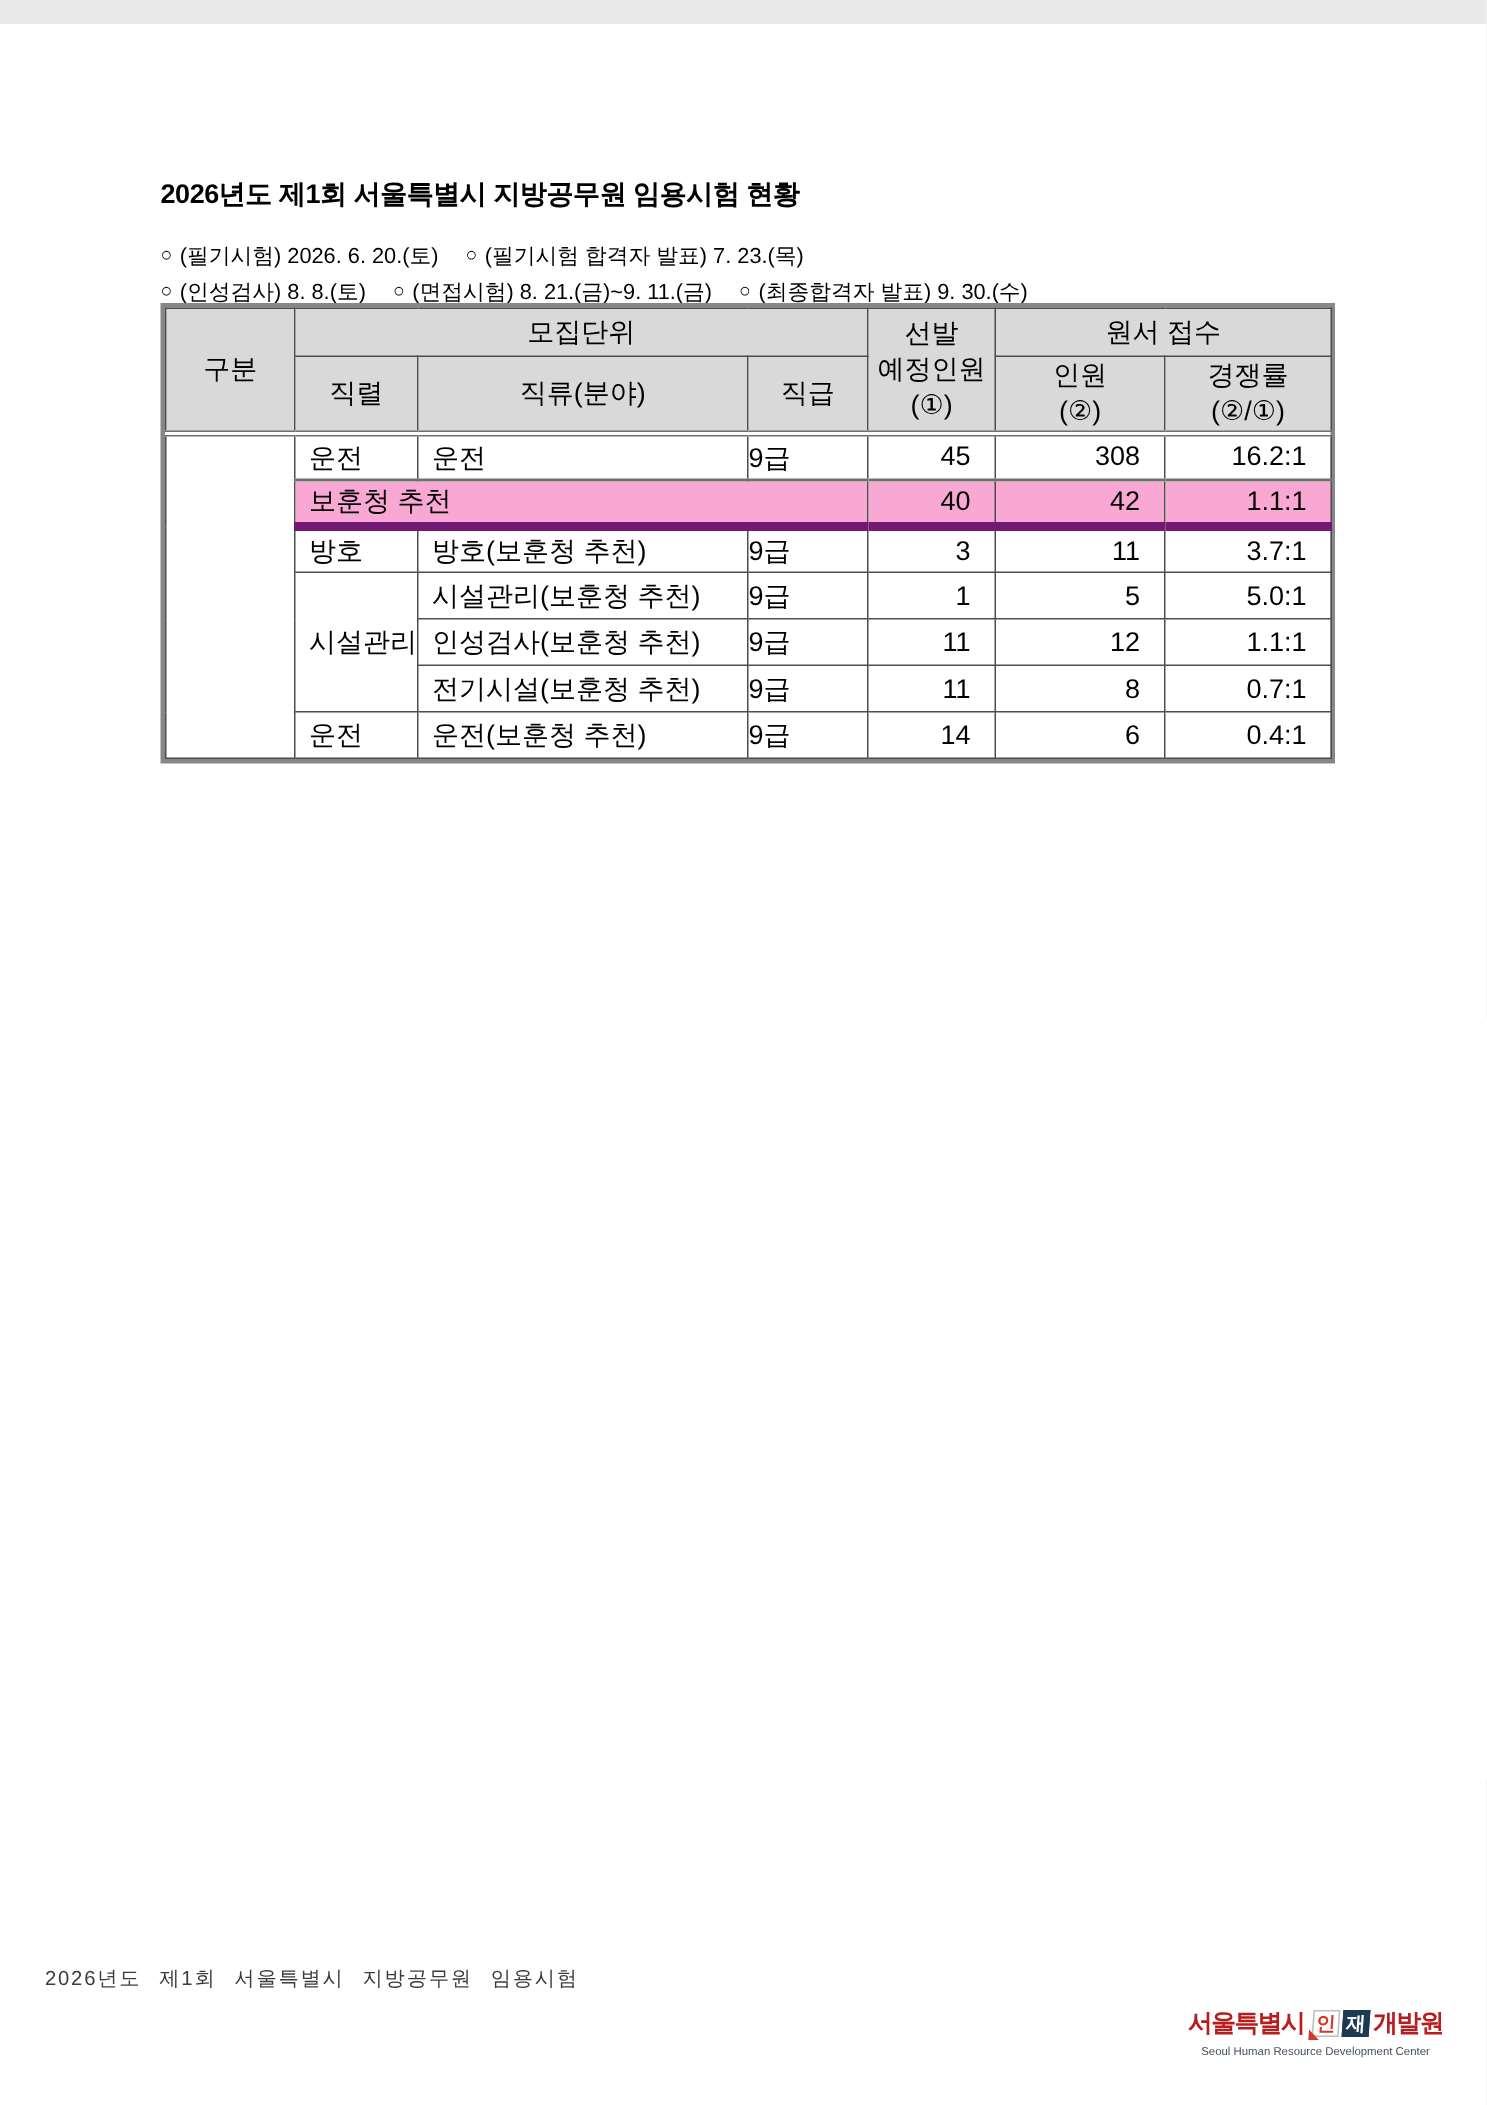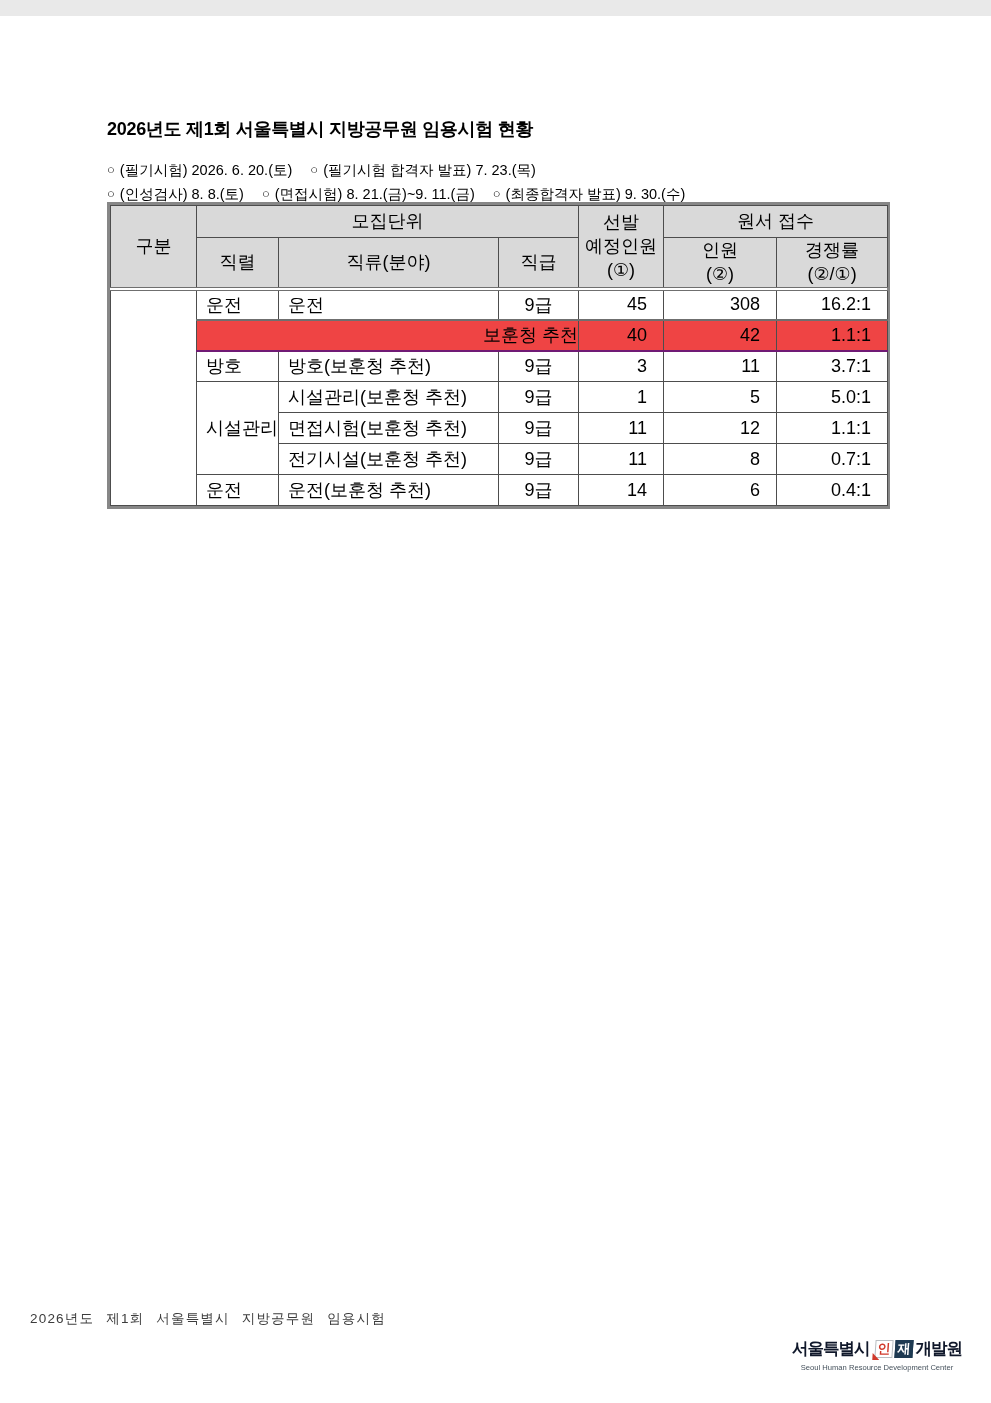--- a/index.html
+++ b/index.html
@@ -60,23 +60,23 @@
     font-weight: 400;
     overflow: hidden;
     white-space: nowrap;
   }
   th { background: #d9d9d9; text-align: center; vertical-align: middle; line-height: 1.35; }
   tr.h1 { height: 32px; }
   tr.h2 { height: 46px; }
   tr.datarow { height: 31px; }
   .hdrB { border-bottom: 4px double #6f6f6f; }
   td.txt { text-align: left; padding-left: 9px; vertical-align: middle; }
-  td.ctr { text-align: center; vertical-align: middle; }
+  td.ctr { vertical-align: middle; }
   td.num { text-align: right; padding-right: 16px; vertical-align: middle; }
-  tr.subrow td { background: #ef4444; border-top: 2px solid #6f6f6f; border-bottom: 2px solid #701a75; text-align: right; }
+  tr.subrow td { background: #f9a8d4; border-top: 2px solid #6f6f6f; border-bottom: 6px solid #701a75; }
   td.gubun-body { background: #ffffff; }
 
   
   .footer-doc-title {
     position: absolute;
     left: 30px;
     top: 1294px;
     font-size: 13.5px;
     color: #3c3c3c;
     letter-spacing: 1.2px;
@@ -91,21 +91,21 @@
   }
   .logo-top {
     display: flex;
     align-items: center;
     justify-content: center;
     gap: 2px;
   }
   .logo-kr {
     font-size: 16.5px;
     font-weight: 800;
-    color: #0f172a;
+    color: #b91c1c;
     letter-spacing: -1px;
   }
   .logo-prefix { margin-right: 3px; }
   .logo-suffix { margin-left: 1px; }
   .logo-box {
     width: 18px; height: 18px;
     display: inline-flex;
     align-items: center;
     justify-content: center;
     font-size: 13px;
@@ -234,21 +234,21 @@
       </tr>
       <tr class="datarow">
         <td rowspan="3" class="txt">시설관리</td>
         <td class="txt">시설관리(보훈청 추천)</td>
         <td class="ctr">9급</td>
         <td class="num">1</td>
         <td class="num">5</td>
         <td class="num">5.0:1</td>
       </tr>
       <tr class="datarow">
-        <td class="txt">면접시험(보훈청 추천)</td>
+        <td class="txt">인성검사(보훈청 추천)</td>
         <td class="ctr">9급</td>
         <td class="num">11</td>
         <td class="num">12</td>
         <td class="num">1.1:1</td>
       </tr>
       <tr class="datarow">
         <td class="txt">전기시설(보훈청 추천)</td>
         <td class="ctr">9급</td>
         <td class="num">11</td>
         <td class="num">8</td>

